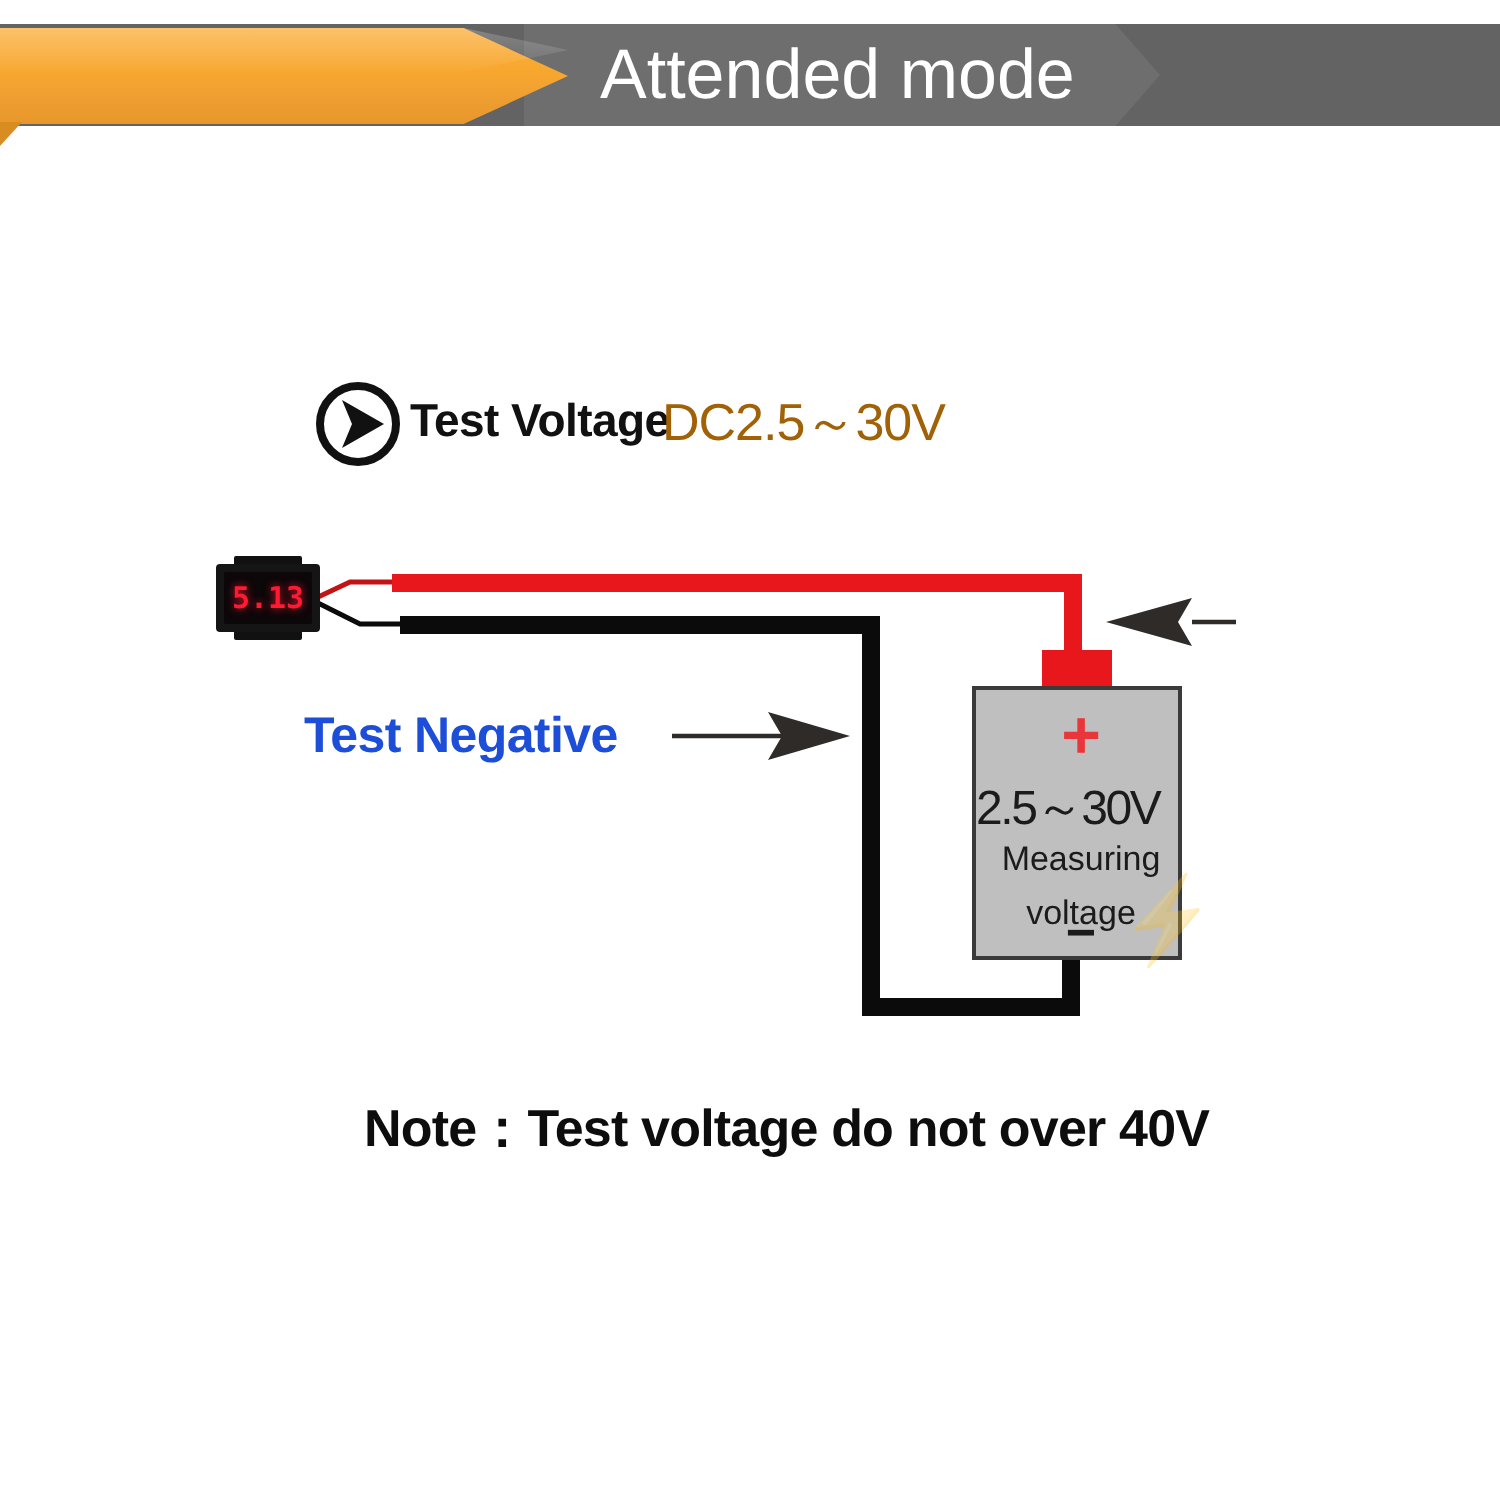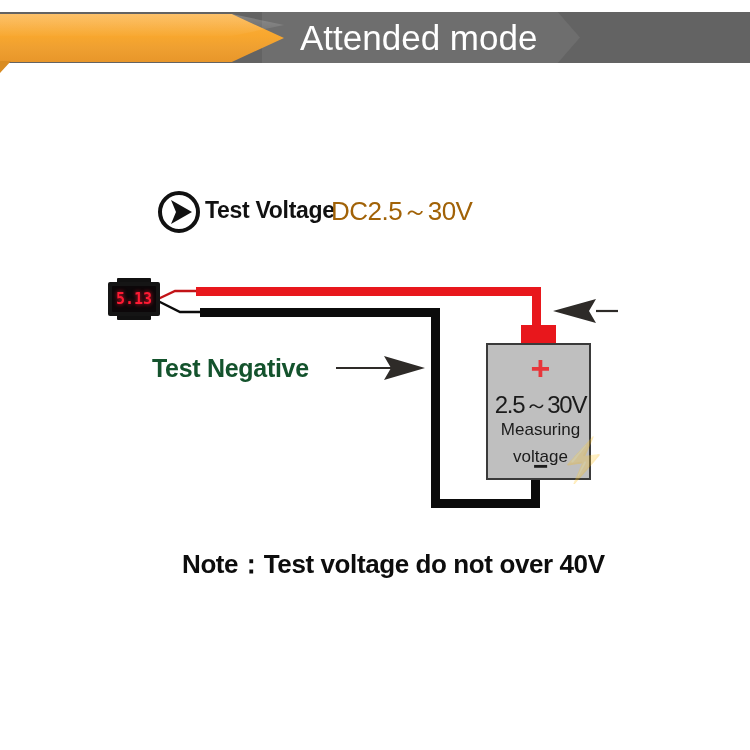--- a/index.html
+++ b/index.html
@@ -209,21 +209,20 @@
     color: #e8363a;
     font-size: 34px;
     font-weight: bold;
     line-height: 1;
     font-family: "Liberation Sans", sans-serif;
   }
   .bat-range {
     position: absolute;
     left: 0; top: 48px;
     width: 105px;
-    text-align: center;
     color: #1b1b1b;
     font-size: 24px;
     font-family: "Liberation Sans", sans-serif;
     letter-spacing: -1.2px;
     line-height: 1;
   }
   .bat-cap1, .bat-cap2 {
     position: absolute;
     left: 0;
     width: 105px;
@@ -269,21 +268,21 @@
     font-size: 21px;
     font-weight: bold;
     font-family: "Liberation Sans", sans-serif;
     white-space: nowrap;
     letter-spacing: -0.2px;
   }
   .callout-neg-text {
     position: absolute;
     left: 152px;
     top: 354px;
-    color: #14532d;
+    color: #1d4ed8;
     font-size: 25px;
     font-weight: bold;
     font-family: "Liberation Sans", sans-serif;
     white-space: nowrap;
     letter-spacing: -0.3px;
   }
 
   .note {
     position: absolute;
     left: 182px;

